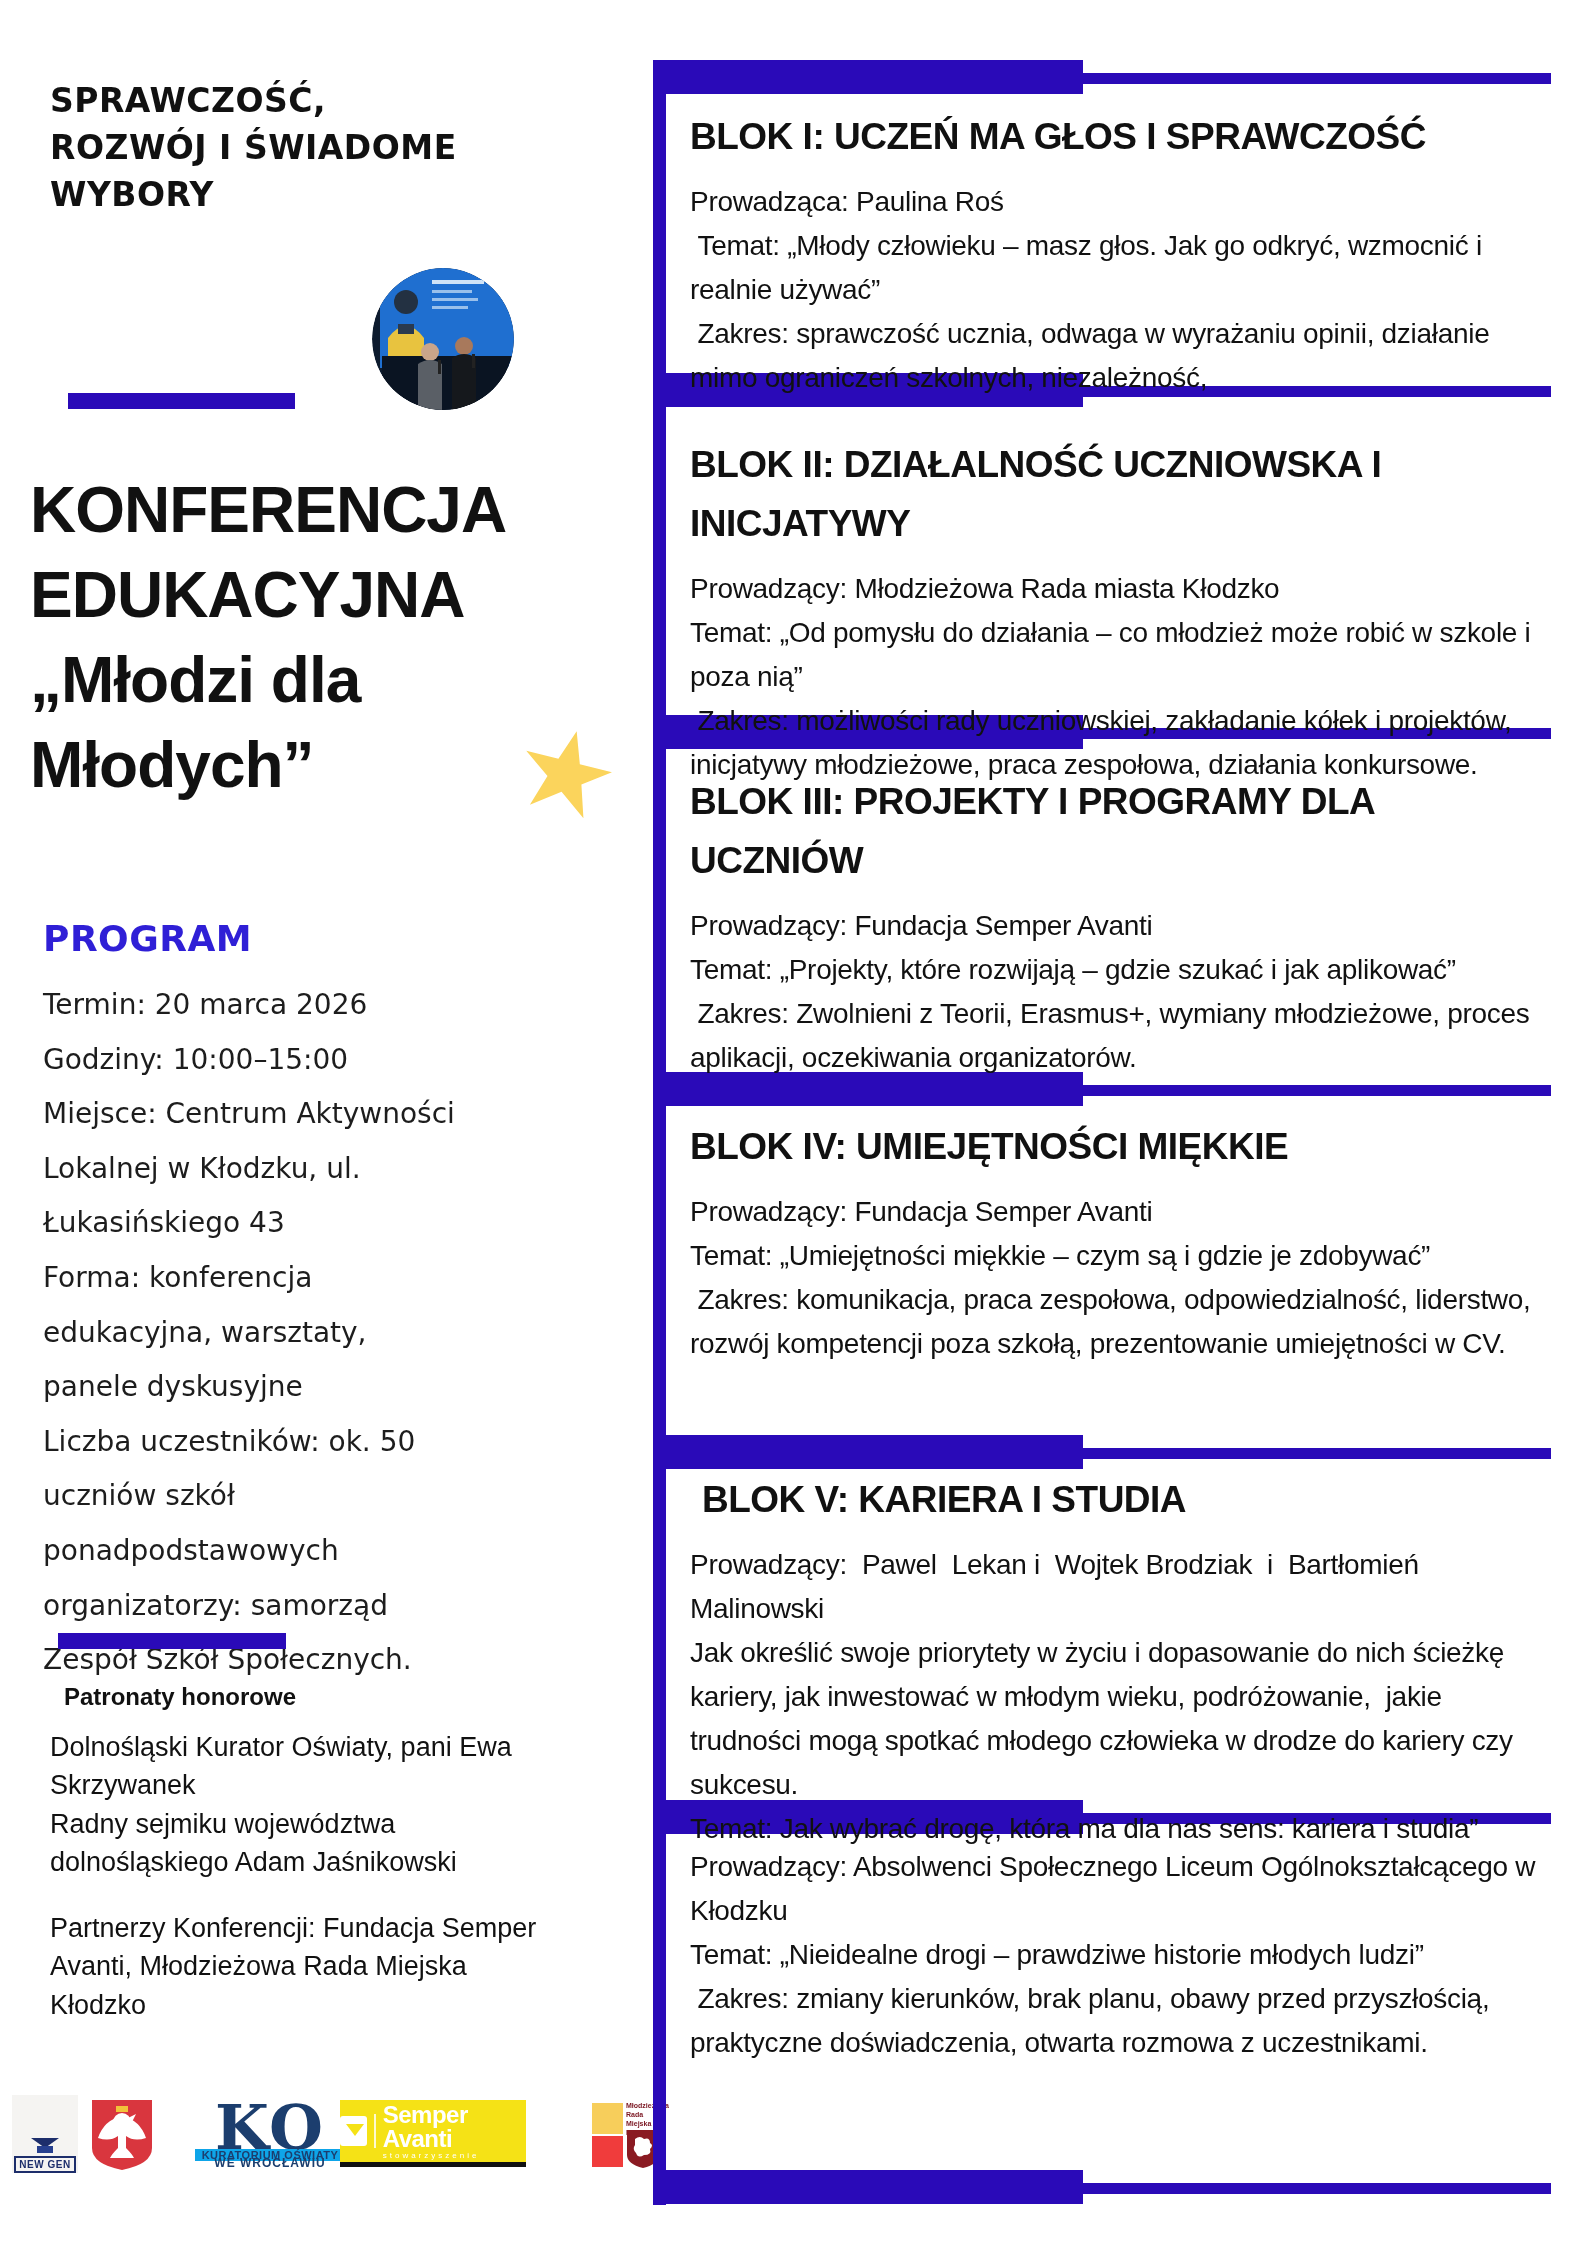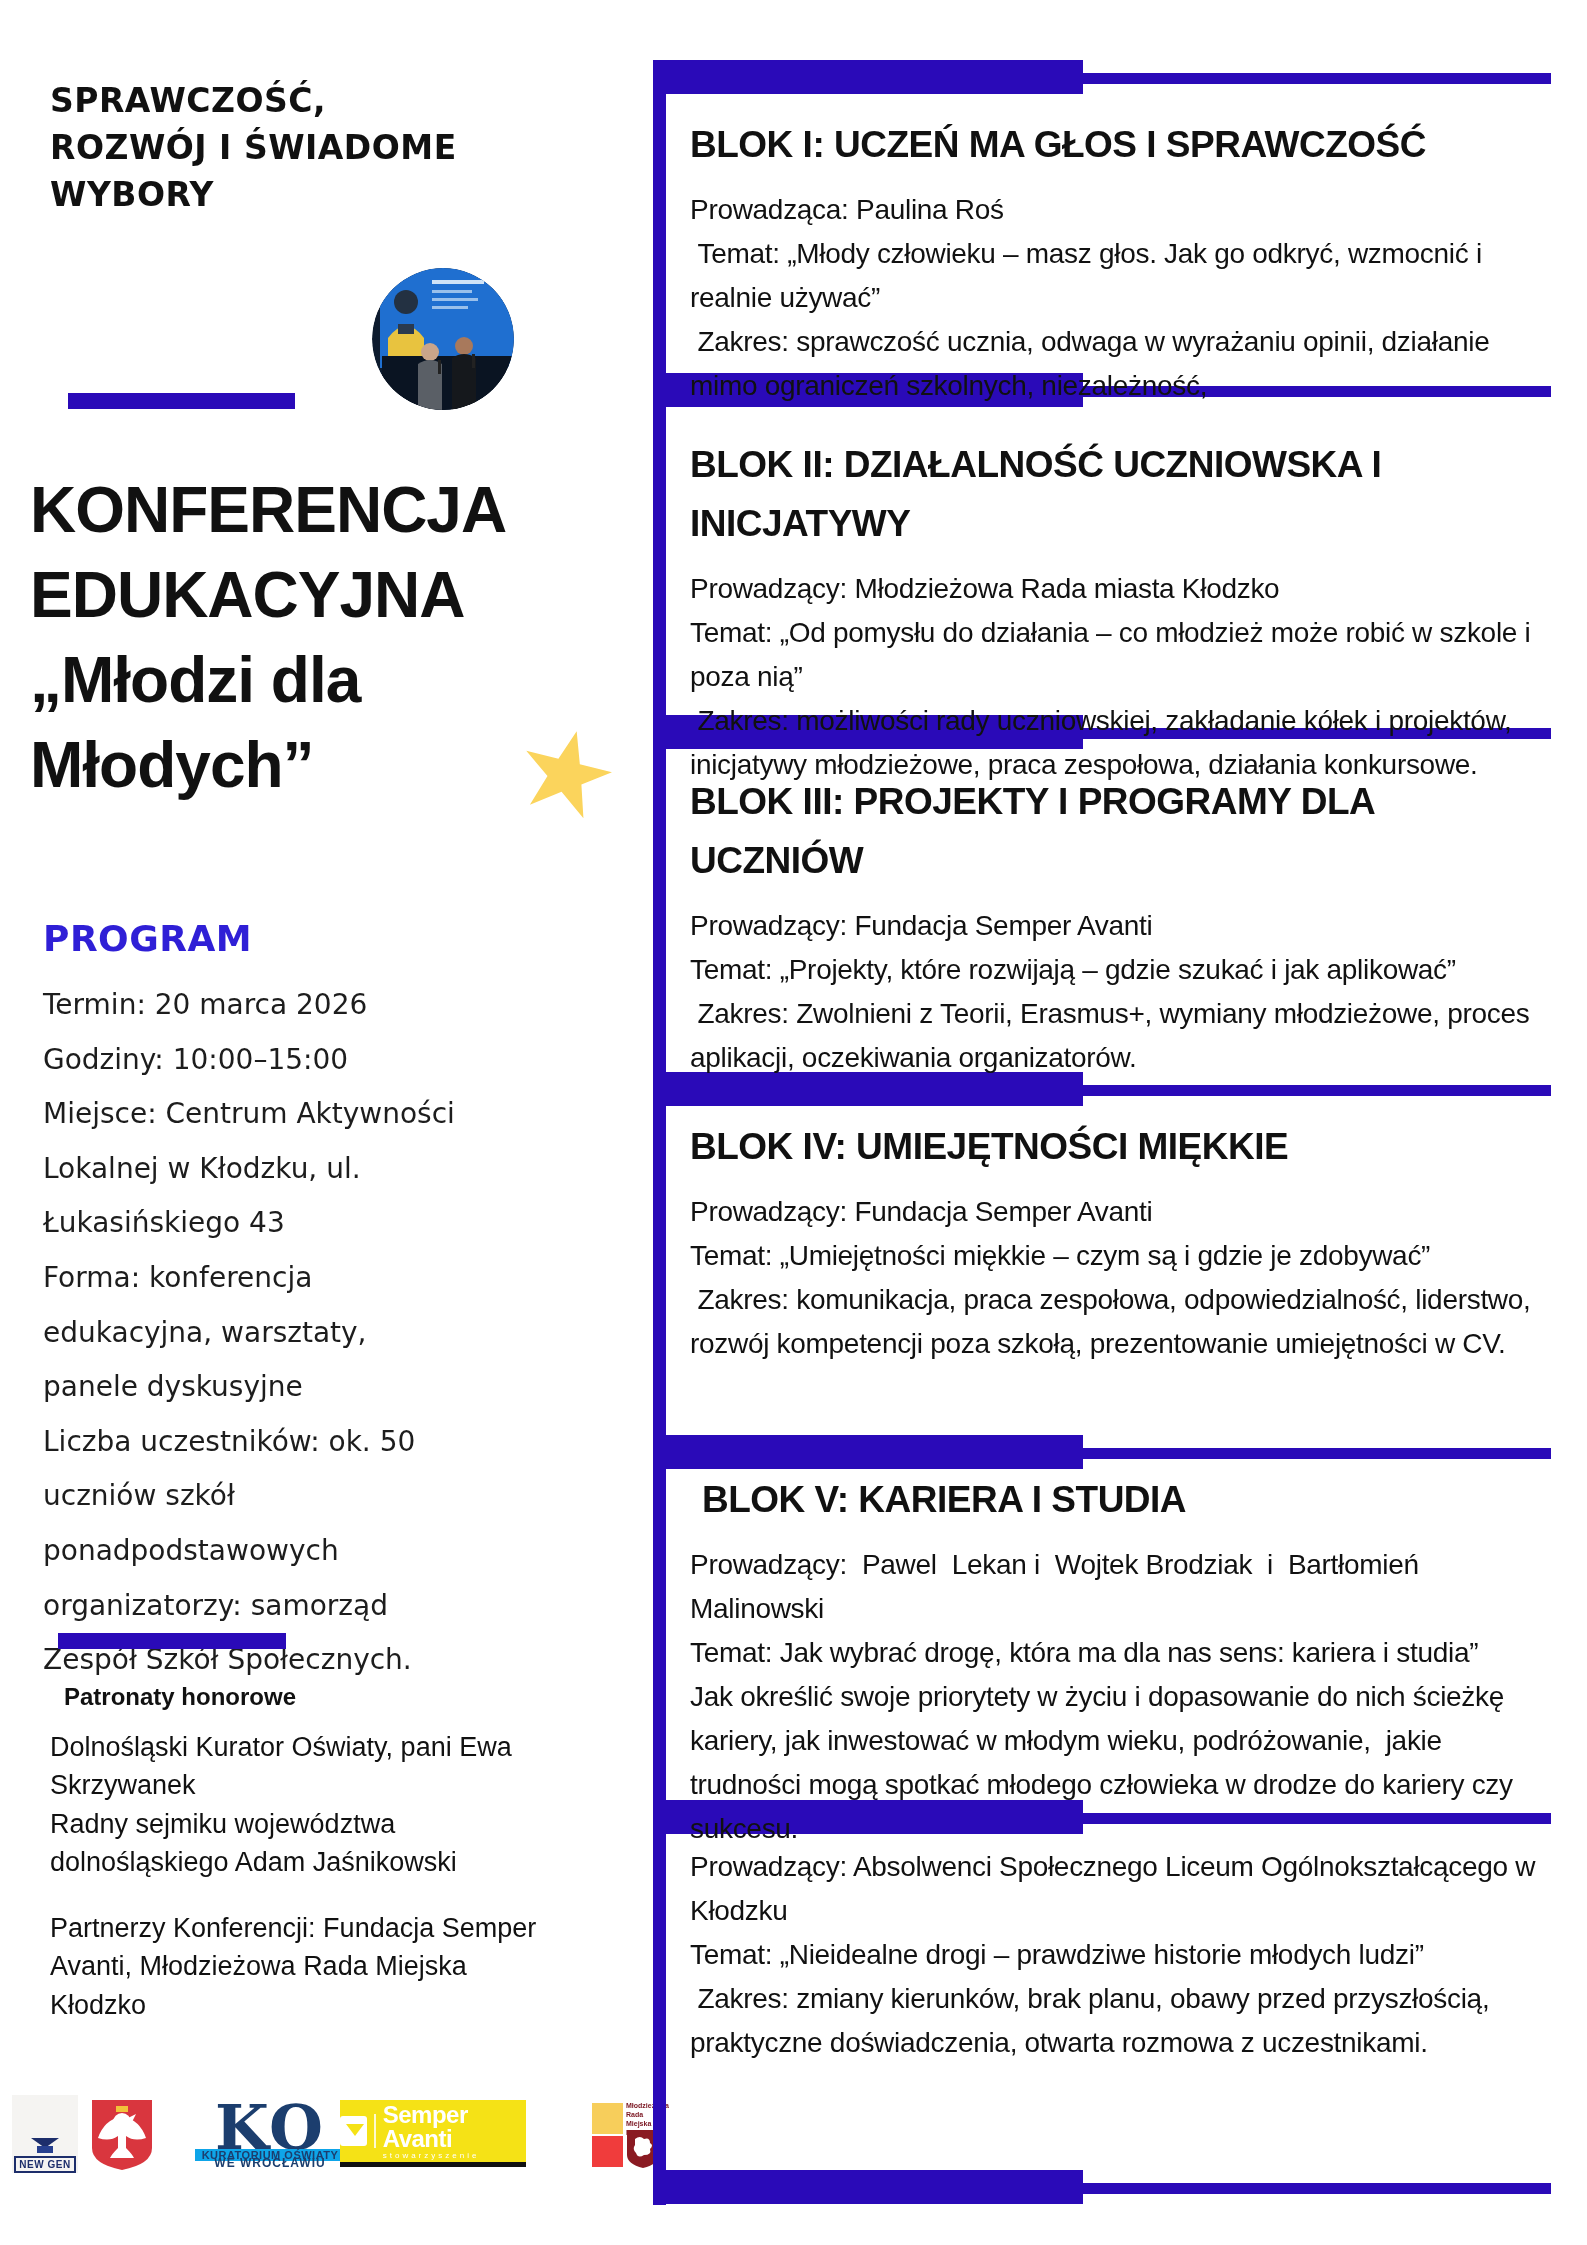--- a/index.html
+++ b/index.html
@@ -210,21 +210,21 @@
   </div>
 <div class="sep" style="top:1800px">
     <div class="thick"></div>
     <div class="thin"></div>
   </div>
 <div class="sep" style="top:2170px">
     <div class="thick"></div>
     <div class="thin"></div>
   </div>
 
-<div class="rblock" style="top:115px">
+<div class="rblock" style="top:107px">
   <div class="btitle">BLOK I: UCZEŃ MA GŁOS I SPRAWCZOŚĆ</div>
   <div class="bline">Prowadząca: Paulina Roś</div>
   <div class="bline"> Temat: „Młody człowieku – masz głos. Jak go odkryć, wzmocnić i realnie używać”</div>
   <div class="bline"> Zakres: sprawczość ucznia, odwaga w wyrażaniu opinii, działanie mimo ograniczeń szkolnych, niezależność,</div>
 </div>
 
 <div class="rblock" style="top:435px">
   <div class="btitle" style="width:760px">BLOK II: DZIAŁALNOŚĆ UCZNIOWSKA I INICJATYWY</div>
   <div class="bline">Prowadzący: Młodzieżowa Rada miasta Kłodzko</div>
   <div class="bline">Temat: „Od pomysłu do działania – co młodzież może robić w szkole i poza nią”</div>
@@ -241,21 +241,21 @@
 <div class="rblock" style="top:1117px">
   <div class="btitle">BLOK IV: UMIEJĘTNOŚCI MIĘKKIE</div>
   <div class="bline">Prowadzący: Fundacja Semper Avanti</div>
   <div class="bline">Temat: „Umiejętności miękkie – czym są i gdzie je zdobywać”</div>
   <div class="bline"> Zakres: komunikacja, praca zespołowa, odpowiedzialność, liderstwo, rozwój kompetencji poza szkołą, prezentowanie umiejętności w CV.</div>
 </div>
 
 <div class="rblock indent" style="top:1470px">
   <div class="btitle">BLOK V: KARIERA I STUDIA</div>
   <div class="bline">Prowadzący:  Pawel  Lekan i  Wojtek Brodziak  i  Bartłomień Malinowski</div>
+  <div class="bline">Jak określić swoje priorytety w życiu i dopasowanie do nich ścieżkę kariery, jak inwestować w młodym wieku, podróżowanie,  jakie trudności mogą spotkać młodego człowieka w drodze do kariery czy sukcesu.</div>
   <div class="bline">Temat: Jak wybrać drogę, która ma dla nas sens: kariera i studia”</div>
-  <div class="bline">Jak określić swoje priorytety w życiu i dopasowanie do nich ścieżkę kariery, jak inwestować w młodym wieku, podróżowanie,  jakie trudności mogą spotkać młodego człowieka w drodze do kariery czy sukcesu.</div>
 </div>
 
 <div class="rblock" style="top:1845px">
   <div class="bline">Prowadzący: Absolwenci Społecznego Liceum Ogólnokształcącego w Kłodzku</div>
   <div class="bline">Temat: „Nieidealne drogi – prawdziwe historie młodych ludzi”</div>
   <div class="bline"> Zakres: zmiany kierunków, brak planu, obawy przed przyszłością, praktyczne doświadczenia, otwarta rozmowa z uczestnikami.</div>
 </div>
 
 </body></html>

